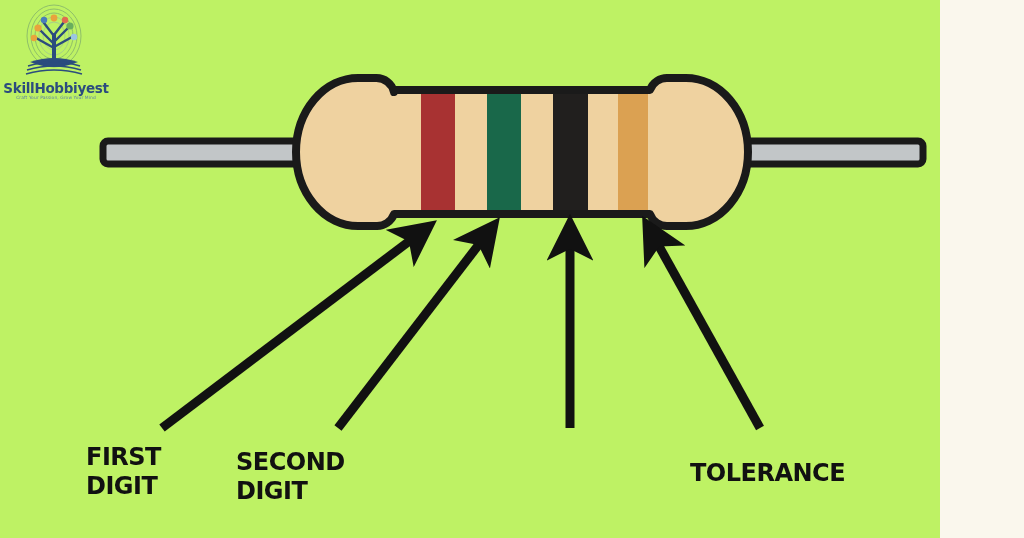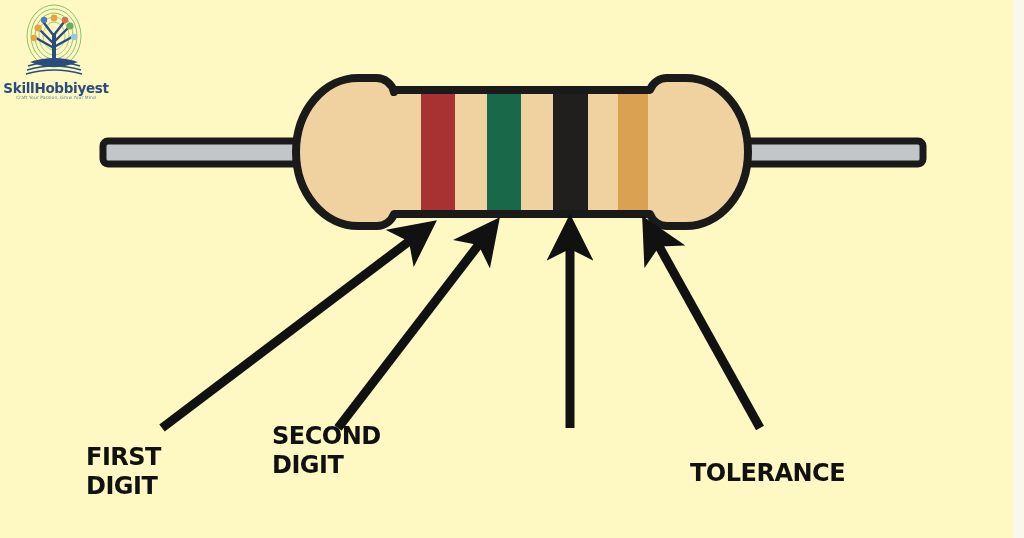--- a/index.html
+++ b/index.html
@@ -10,23 +10,23 @@
     width: 1024px;
     height: 538px;
     overflow: hidden;
     background: #FAF7ED;
     font-family: "Liberation Sans", sans-serif;
     position: relative;
   }
   #stage {
     position: absolute;
     left: 0; top: 0;
-    width: 1013px;
+    width: 940px;
     height: 538px;
-    background: #fef9c3;
+    background: #bef264;
   }
   #stage > svg {
     position: absolute;
     left: 0; top: 0;
     display: block;
   }
   .brand-wrap {
     position: absolute;
     left: 0px;
     top: 2px;
@@ -184,17 +184,17 @@
       <path d="M14 62 Q40 54 66 62" stroke="#2B4C7E" stroke-width="1.4" fill="none"></path>
       <path d="M13 66 Q40 58 67 66" stroke="#2B4C7E" stroke-width="1.4" fill="none"></path>
       <path d="M12 70 Q40 62 68 70" stroke="#2B4C7E" stroke-width="1.4" fill="none"></path>
     </svg>
     <div class="brand-name">SkillHobbiyest</div>
     <div class="brand-tagline">Craft Your Passion, Grow Your Mind</div>
   </div>
 
   <div class="callout-label" style="left:86px; top:443px;">FIRST
 DIGIT</div>
-  <div class="callout-label" style="left:236px; top:422px;margin-left:36px;">SECOND
+  <div class="callout-label" style="left:236px; top:448px;">SECOND
 DIGIT</div>
   <div class="callout-label" style="left:690px; top:459px;">TOLERANCE</div>
 
 </div>
 
 </body></html>

